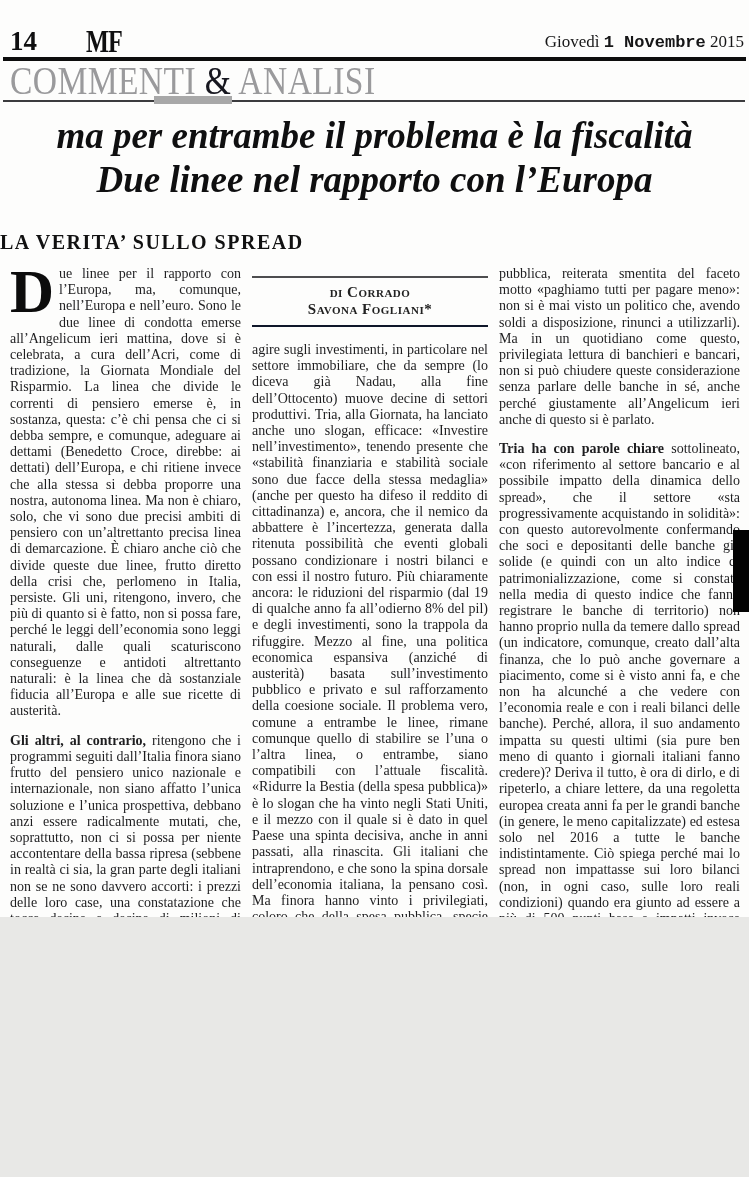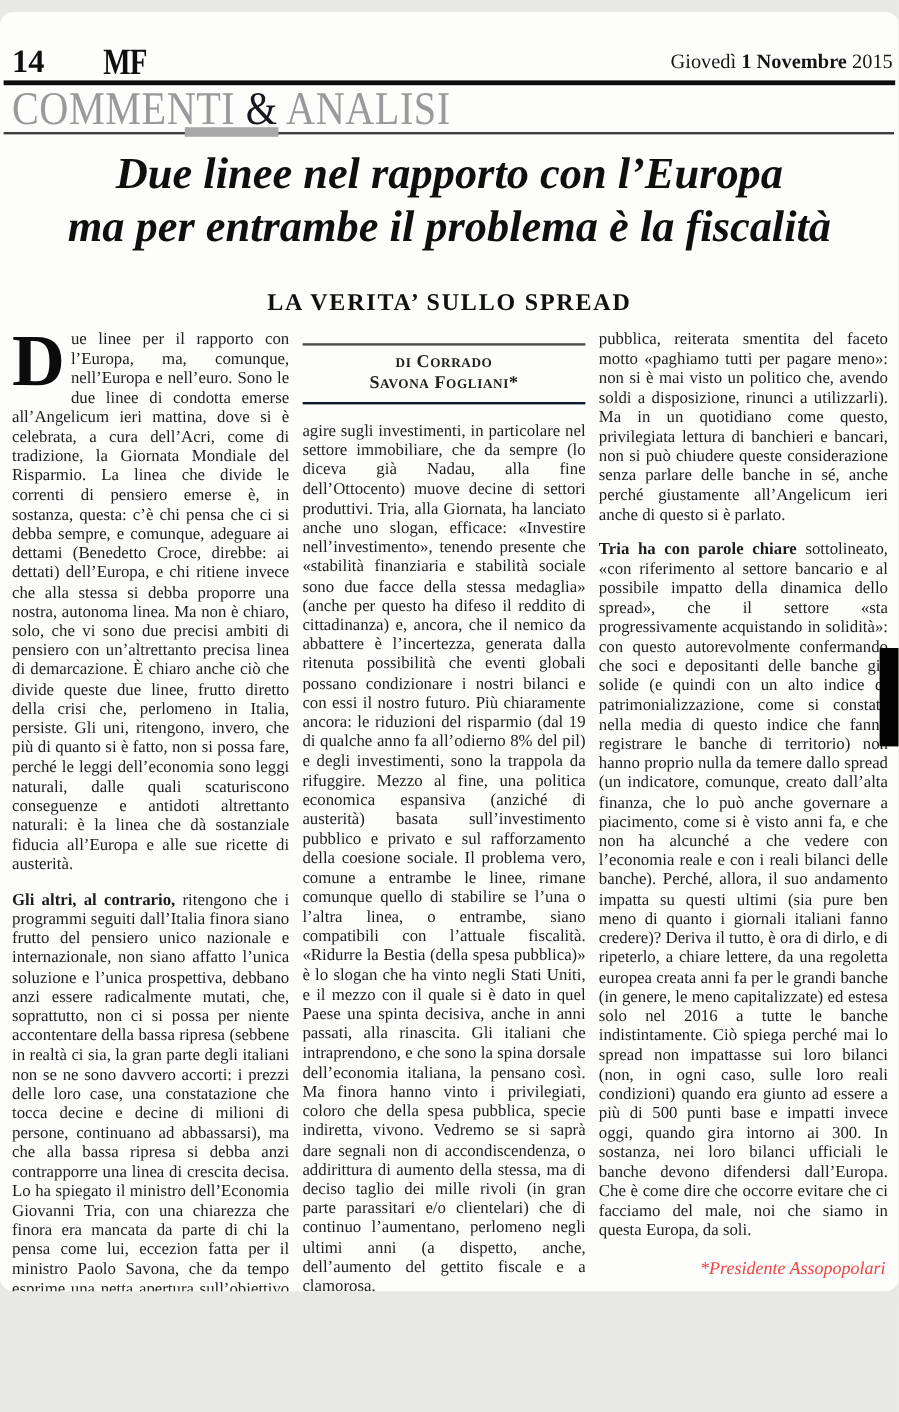--- a/index.html
+++ b/index.html
@@ -1,42 +1,41 @@
 <!DOCTYPE html>
 <html><head>
 <meta charset="utf-8">
 <style>
   html,body{margin:0;padding:0;background:#e8e8e6;}
   .page{
     position:relative;
-    width:749px;height:1066px;
+    width:749px;height:917px;
     background:#fdfdfc;
-    margin:10px auto;
+    margin:0 auto;
     font-family:"Liberation Serif", serif;
     color:#1d1d1f;
     overflow:hidden;
-    border-radius:11px;
   }
   
   .page-number{
     position:absolute;left:10px;top:26px;
     font-size:27px;font-weight:bold;color:#0f0f10;
   }
   .mf-logo{
     position:absolute;left:86px;top:24px;
     font-size:31px;font-weight:bold;color:#0f0f10;
     transform:scaleX(0.78);transform-origin:left top;
     letter-spacing:-1px;
   }
   .date-line{
     position:absolute;right:5px;top:32px;
     font-size:17px;color:#161617;white-space:nowrap;
   }
   .date-line .it{}
-  .date-line .bd{font-weight:bold;}
+  .date-line .bd{font-weight:bold;font-family:Liberation Mono, monospace;}
   .thick-rule{
     position:absolute;left:3px;right:3px;top:57px;height:4px;background:#0d0d0d;
   }
   .section-title{
     position:absolute;left:10px;top:61px;
     font-size:39px;line-height:1;color:#9a9a9c;
     letter-spacing:0.5px;white-space:nowrap;
     transform:scaleX(0.86);transform-origin:left top;
   }
   .section-title .amp{color:#17171f;}
@@ -48,21 +47,21 @@
   }
   
   .headline{
     position:absolute;left:0;right:0;top:114px;
     text-align:center;color:#0f0f10;
     font-style:italic;font-weight:bold;
     font-size:37px;line-height:44px;
   }
   .kicker{
     position:absolute;left:0;right:0;top:231px;
-    text-align:center;font-weight:bold;font-size:20px;
+    text-align:left;font-weight:bold;font-size:20px;
     letter-spacing:1.5px;color:#111;
   }
   
   .columns{
     position:absolute;left:10px;top:266px;width:730px;height:893px;
     display:flex;justify-content:space-between;overflow:hidden;
   }
   .col{overflow:hidden;}
   .col:nth-child(1){width:231px;}
   .col:nth-child(2){width:236px;}
@@ -114,22 +113,22 @@
   <div class="date-line"><span class="it">Giovedì</span>&nbsp;<span class="bd">1 Novembre</span>&nbsp;<span class="it">2015</span></div>
 
   <div class="thick-rule"></div>
 
   <div class="section-title"><span>COMMENTI</span> <span class="amp">&amp;</span> <span>ANALISI</span></div>
 
   <div class="thin-rule"></div>
   <div class="gray-bar"></div>
 
   <div class="headline">
+    <div>ma per entrambe il problema è la fiscalità</div>
     <div>Due linee nel rapporto con l’Europa</div>
-    <div>ma per entrambe il problema è la fiscalità</div>
   </div>
 
   <div class="kicker">LA VERITA’ SULLO SPREAD</div>
 
   <div class="columns">
       <div class="col">
         <p class="para"><span class="dropcap">D</span>ue linee per il rapporto con l’Europa, ma, comunque, nell’Europa e nell’euro. Sono le due linee di condotta emerse all’Angelicum ieri mattina, dove si è celebrata, a cura dell’Acri, come di tradizione, la Giornata Mondiale del Risparmio. La linea che divide le correnti di pensiero emerse è, in sostanza, questa: c’è chi pensa che ci si debba sempre, e comunque, adeguare ai dettami (Benedetto Croce, direbbe: ai dettati) dell’Europa, e chi ritiene invece che alla stessa si debba proporre una nostra, autonoma linea. Ma non è chiaro, solo, che vi sono due precisi ambiti di pensiero con un’altrettanto precisa linea di demarcazione. È chiaro anche ciò che divide queste due linee, frutto diretto della crisi che, perlomeno in Italia, persiste. Gli uni, ritengono, invero, che più di quanto si è fatto, non si possa fare, perché le leggi dell’economia sono leggi naturali, dalle quali scaturiscono conseguenze e antidoti altrettanto naturali: è la linea che dà sostanziale fiducia all’Europa e alle sue ricette di austerità.</p>
         <p class="para"><b class="lead">Gli altri, al contrario,</b> ritengono che i programmi seguiti dall’Italia finora siano frutto del pensiero unico nazionale e internazionale, non siano affatto l’unica soluzione e l’unica prospettiva, debbano anzi essere radicalmente mutati, che, soprattutto, non ci si possa per niente accontentare della bassa ripresa (sebbene in realtà ci sia, la gran parte degli italiani non se ne sono davvero accorti: i prezzi delle loro case, una constatazione che tocca decine e decine di milioni di persone, continuano ad abbassarsi), ma che alla bassa ripresa si debba anzi contrapporre una linea di crescita decisa. Lo ha spiegato il ministro dell’Economia Giovanni Tria, con una chiarezza che finora era mancata da parte di chi la pensa come lui, eccezion fatta per il ministro Paolo Savona, che da tempo esprime una netta apertura sull’obiettivo (e la necessità) di</p>
       </div>
       <div class="col">

